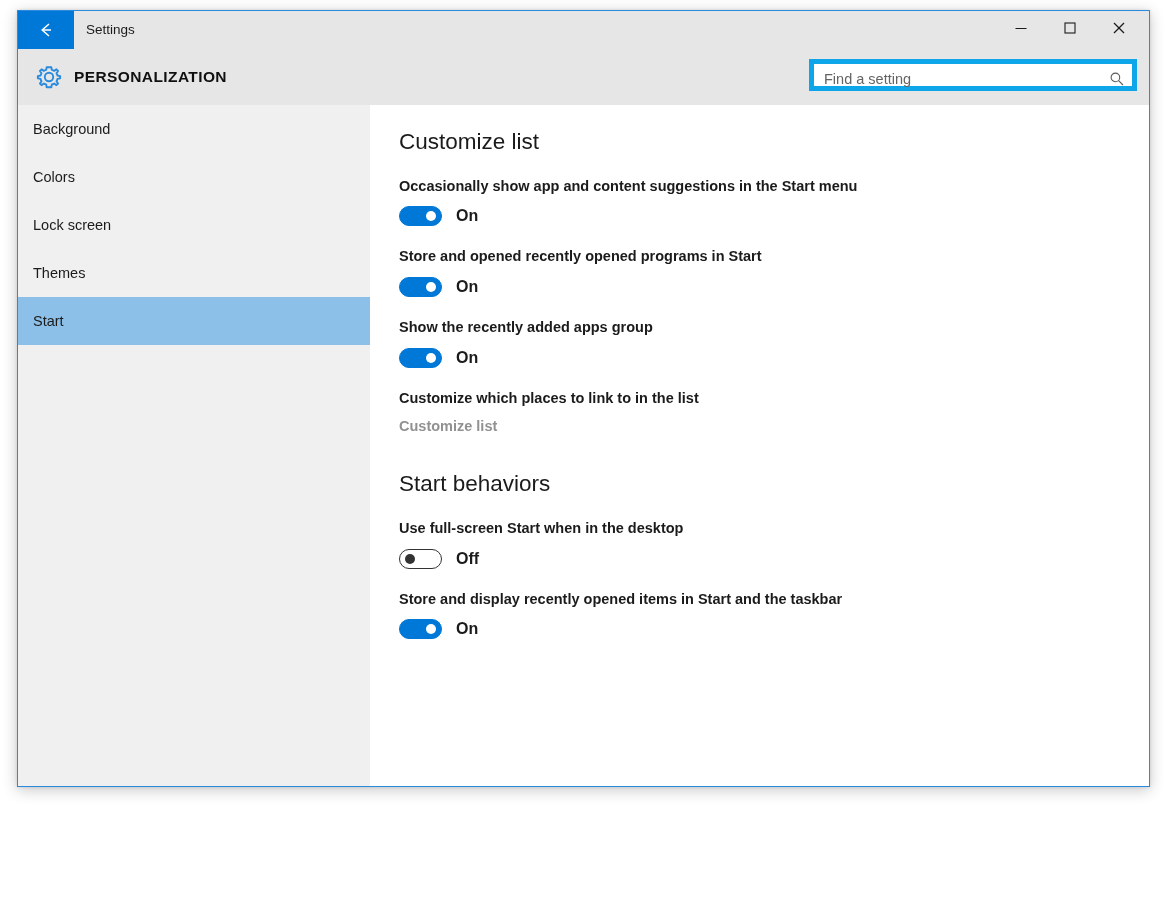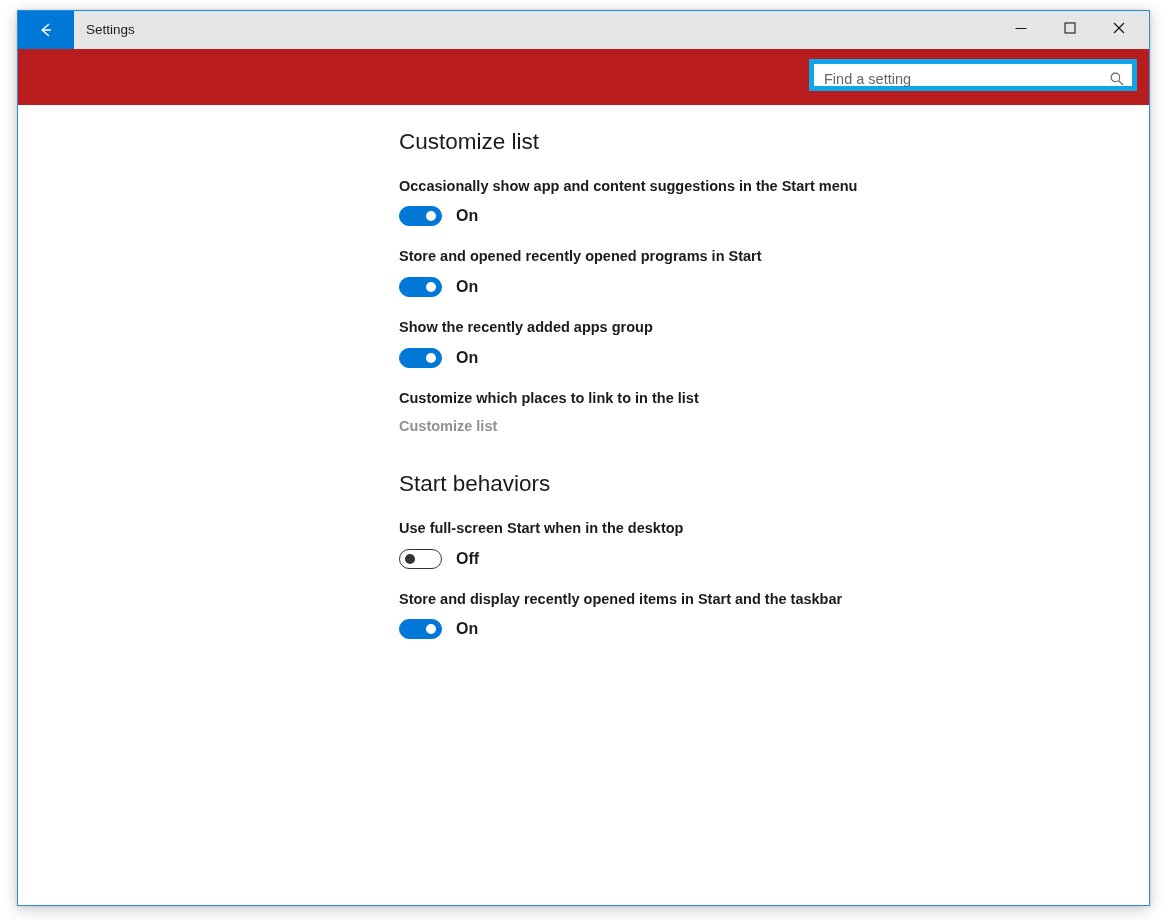--- a/index.html
+++ b/index.html
@@ -22,22 +22,22 @@
     width: 1170px; height: 920px;
     background: #ffffff;
   }
 
   
   #window {
     position: absolute;
     left: 17px;
     top: 10px;
     width: 1133px;
-    height: 896px;
-    background: #b91c1c;
+    height: 777px;
+    background: #d946ef;
     border: 1px solid #2a8ade;
     box-sizing: border-box;
     box-shadow: 0 3px 14px rgba(0,0,0,0.22), 0 0 3px rgba(0,0,0,0.12);
     overflow: hidden;
   }
 
   
   #titlebar {
     position: absolute;
     left: 0; top: 0;
@@ -293,33 +293,68 @@
       <div class="wc-btn" id="wc-close">
         <span>
           <svg width="14" height="14" viewBox="0 0 14 14">
             <line x1="2" y1="2" x2="12" y2="12" stroke="#1b1b1b" stroke-width="1.2"></line>
             <line x1="12" y1="2" x2="2" y2="12" stroke="#1b1b1b" stroke-width="1.2"></line>
           </svg>
         </span>
       </div>
     </div>
 
+    <div id="cat-header">
+
+      <span id="gear-icon">
+        <svg width="32" height="32" viewBox="0 0 32 32">
+          <g fill="none" stroke="#2a8ade" stroke-width="1.9" stroke-linejoin="round">
+            <path d="M16 6.2 l2.3 0 0.55 2.7 a7.9 7.9 0 0 1 2.3 0.96 l2.27 -1.55 1.63 1.63 -1.55 2.27
+                     a7.9 7.9 0 0 1 0.96 2.3 l2.7 0.55 0 2.3 -2.7 0.55 a7.9 7.9 0 0 1 -0.96 2.3
+                     l1.55 2.27 -1.63 1.63 -2.27 -1.55 a7.9 7.9 0 0 1 -2.3 0.96 l-0.55 2.7 -2.3 0
+                     -2.3 0 -0.55 -2.7 a7.9 7.9 0 0 1 -2.3 -0.96 l-2.27 1.55 -1.63 -1.63 1.55 -2.27
+                     a7.9 7.9 0 0 1 -0.96 -2.3 l-2.7 -0.55 0 -2.3 2.7 -0.55 a7.9 7.9 0 0 1 0.96 -2.3
+                     l-1.55 -2.27 1.63 -1.63 2.27 1.55 a7.9 7.9 0 0 1 2.3 -0.96 l0.55 -2.7 2.3 0 z"></path>
+            <circle cx="16" cy="16" r="4.2"></circle>
+          </g>
+        </svg>
+      </span>
+
+      <div id="cat-title">PERSONALIZATION</div>
+    </div>
 
     <div id="search-wrap">
       <input id="search-input" type="text" placeholder="Find a setting" style="">
       <span id="search-icon">
         <svg width="16" height="16" viewBox="0 0 16 16">
           <circle cx="6.4" cy="6.4" r="4.3" fill="none" stroke="#5a5a5a" stroke-width="1.1"></circle>
           <line x1="9.6" y1="9.6" x2="14" y2="14" stroke="#5a5a5a" stroke-width="1.1"></line>
         </svg>
       </span>
     </div>
 
     <div id="content-area">
 
+      <div id="sidebar">
+        <div class="nav-item">
+          <span>Background</span>
+        </div>
+        <div class="nav-item">
+          <span>Colors</span>
+        </div>
+        <div class="nav-item">
+          <span>Lock screen</span>
+        </div>
+        <div class="nav-item">
+          <span>Themes</span>
+        </div>
+        <div class="nav-item selected">
+          <span>Start</span>
+        </div>
+      </div>
 
       <div id="main">
         <div id="main-inner">
 
           <h2 class="section-title">Customize list</h2>
 
           <div class="setting-block">
             <div class="setting-label">Occasionally show app and content suggestions in the Start menu</div>
             <div class="toggle-row">
               <div class="switch on">

